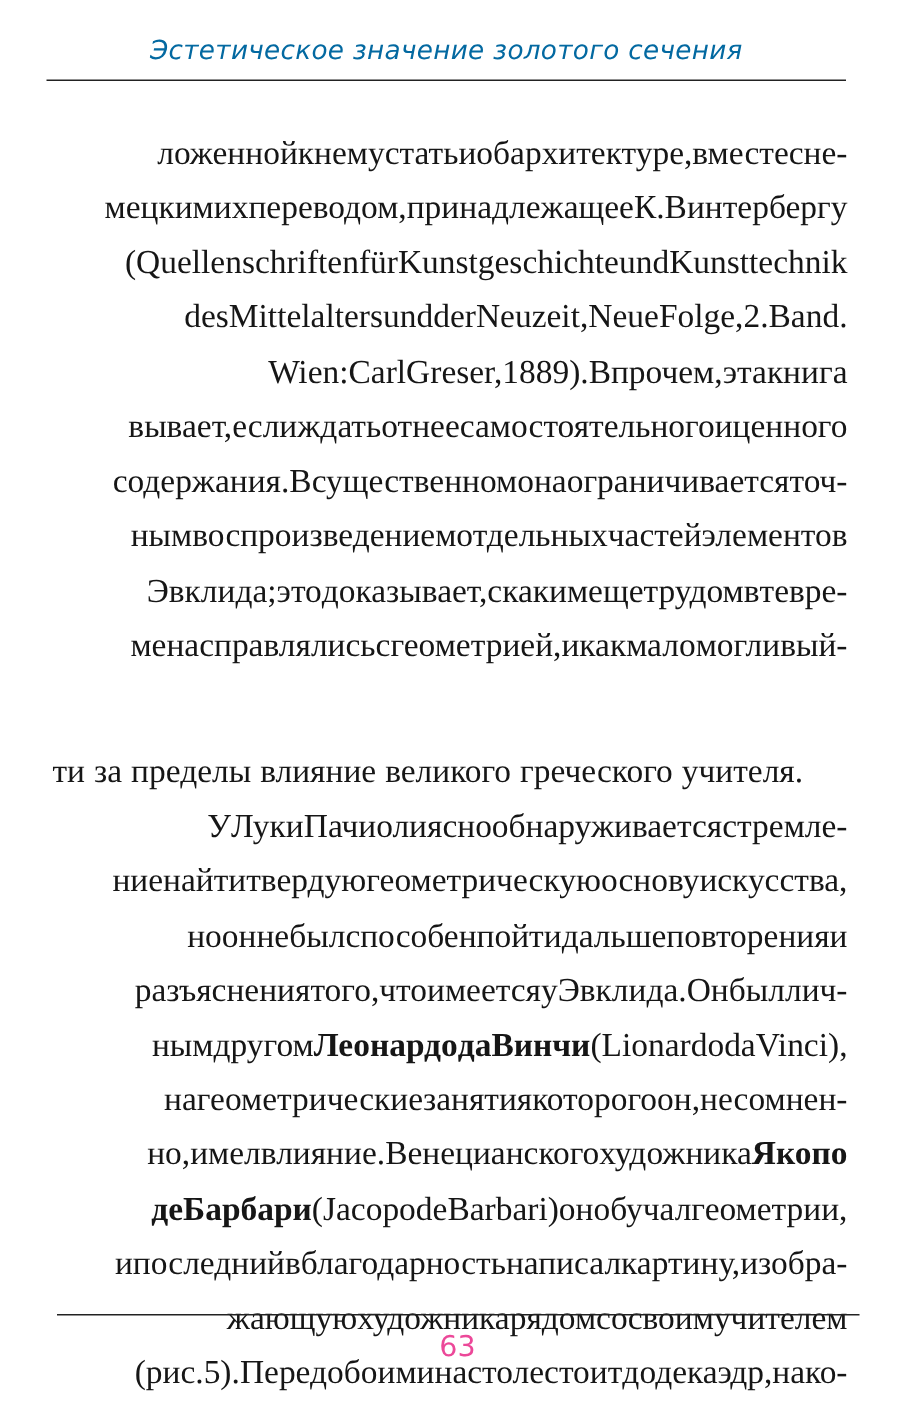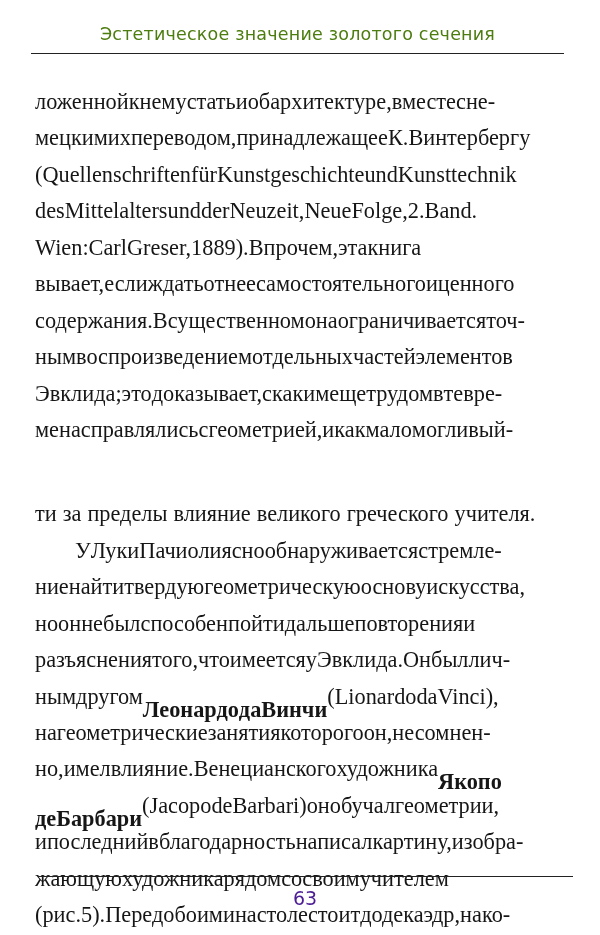--- a/index.html
+++ b/index.html
@@ -14,23 +14,24 @@
       overflow: hidden;
       color: #1a1a1a;
     }
     .running-header {
       position: absolute;
       left: 31px;
       width: 533px;
       top: 22px;
       text-align: center;
       font-family: "DejaVu Sans", sans-serif;
+      font-style: italic;
       font-size: 17.5px;
       letter-spacing: 0.2px;
-      color: #4d7c0f;
+      color: #0369a1;
       line-height: 24px;
     }
     .header-rule {
       position: absolute;
       left: 31px;
       width: 533px;
       top: 53px;
       height: 0;
       border-top: 1.6px solid #222;
     }
@@ -53,42 +54,42 @@
     }
     .page-number {
       position: absolute;
       left: 0;
       width: 600px;
       top: 885px;
       text-align: center;
       font-family: "DejaVu Sans", sans-serif;
       font-size: 19px;
       line-height: 26px;
-      color: #4c1d95;
+      color: #ec4899;
       padding-left: 10px;
       box-sizing: border-box;
     }
     
     .jline {
       display: flex;
-      justify-content: flex-start;
+      justify-content: flex-end;
       height: 36.45px;
       line-height: 36.45px;
       white-space: nowrap;
     }
     .jline.left {
       justify-content: flex-start;
       gap: 6px;
       margin-top: 48px;
     }
     .jline.indent {
       padding-left: 40px;
     }
     .jline span.w { display: inline-block; }
-    .jline span.w.bold { font-weight: bold; margin-top: 13px; }
+    .jline span.w.bold { font-weight: bold; }
   </style>
 </head>
 <body>
 
 <div class="running-header">Эстетическое значение золотого сечения</div>
 <div class="header-rule"></div>
 
 <div class="body-text" id="body-text">
     <div class="jline">
       <span class="w">ложенной</span>

